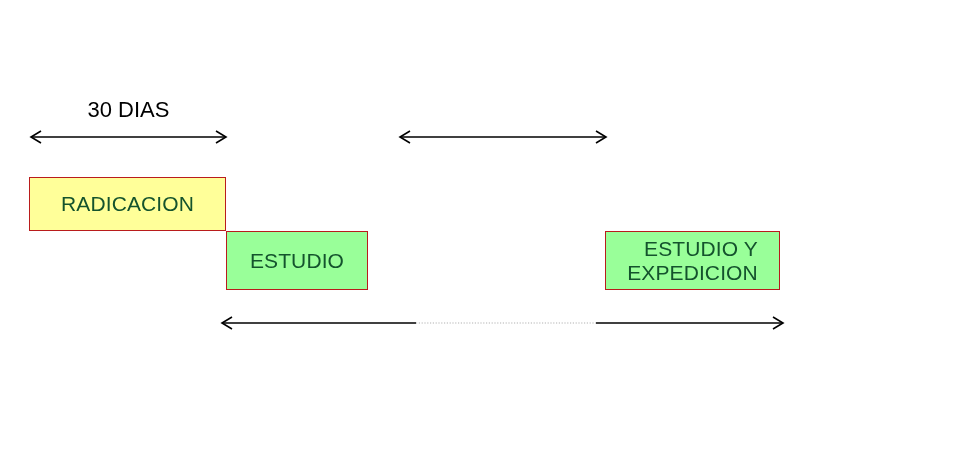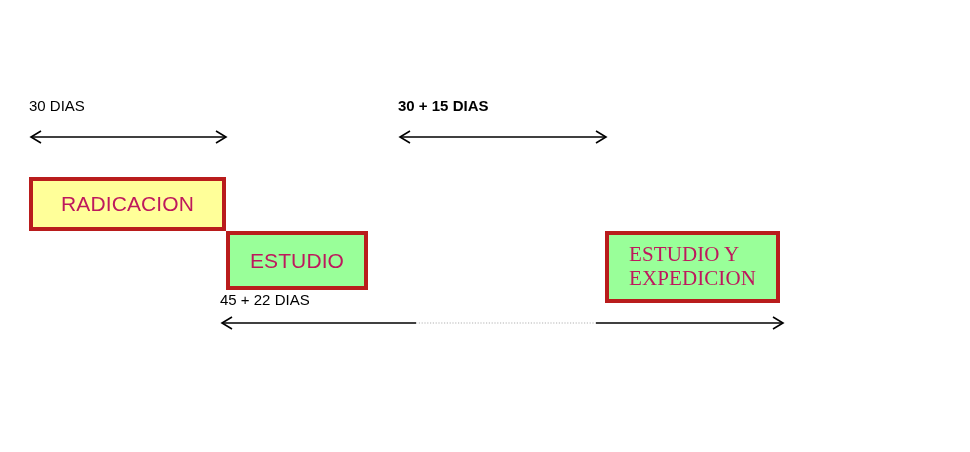--- a/index.html
+++ b/index.html
@@ -15,41 +15,41 @@
     width: 970px;
     height: 452px;
     background: #ffffff;
     overflow: hidden;
   }
 
   
   .phase-box {
     position: absolute;
     box-sizing: border-box;
-    border: 4px solid #b91c1c;
+    border: 1px solid #b91c1c;
     display: flex;
     align-items: center;
     justify-content: center;
-    text-align: left;
+    text-align: right;
     font-size: 21px;
     line-height: 1.12;
-    color: #be185d;
+    color: #14532d;
     letter-spacing: 0.1px;
     white-space: pre-line;
     font-family: "Liberation Sans", sans-serif;
   }
   .phase-box.yellow { background: #ffff99; }
   .phase-box.green  { background: #99ff99; }
 
   
   .duration-label {
     position: absolute;
-    font-size: 15px;
+    font-size: 22px;
     color: #000000;
-    text-align: left;
+    text-align: center;
     white-space: nowrap;
     font-family: "Liberation Sans", sans-serif;
   }
   .duration-label.bold { font-weight: bold; }
 
   
   .arrow {
     position: absolute;
     height: 18px;
   }
@@ -68,39 +68,37 @@
   <div class="duration-label" style="left:29px; top:97px; width:199px;">30 DIAS</div>
 
   <div class="arrow" style="left:29px; top:128px; width:199px;">
     <svg viewBox="0 0 199 18" preserveAspectRatio="none">
       <line x1="3" y1="9" x2="196" y2="9" stroke="#000000" stroke-width="1.6"></line>
       <polyline points="12,3 2,9 12,15" fill="none" stroke="#000000" stroke-width="1.6"></polyline>
       <polyline points="187,3 197,9 187,15" fill="none" stroke="#000000" stroke-width="1.6"></polyline>
     </svg>
   </div>
 
-  <div class="duration-label bold" style="left:398px; top:97px; width:210px;">30 + 15 DIAS</div>
 
   <div class="arrow" style="left:398px; top:128px; width:210px;">
     <svg viewBox="0 0 210 18" preserveAspectRatio="none">
       <line x1="3" y1="9" x2="207" y2="9" stroke="#000000" stroke-width="1.6"></line>
       <polyline points="12,3 2,9 12,15" fill="none" stroke="#000000" stroke-width="1.6"></polyline>
       <polyline points="198,3 208,9 198,15" fill="none" stroke="#000000" stroke-width="1.6"></polyline>
     </svg>
   </div>
 
   <div class="phase-box yellow" style="left:29px; top:177px; width:197px; height:54px;">RADICACION</div>
 
 
   <div class="phase-box green" style="left:226px; top:231px; width:142px; height:59px;">ESTUDIO</div>
 
-  <div class="phase-box green" style="left:605px; top:231px; width:175px; height:72px;font-family:Liberation Serif, serif;">ESTUDIO Y
+  <div class="phase-box green" style="left:605px; top:231px; width:175px; height:59px;">ESTUDIO Y
 EXPEDICION</div>
 
-  <div class="duration-label" style="left:220px; top:291px; width:565px;">45 + 22 DIAS</div>
 
   <div class="arrow" style="left:220px; top:314px; width:565px;">
     <svg viewBox="0 0 565 18" preserveAspectRatio="none">
       <line x1="3" y1="9" x2="196" y2="9" stroke="#000000" stroke-width="1.6"></line>
       <line x1="196" y1="9" x2="376" y2="9" stroke="#cccccc" stroke-width="1.4" stroke-dasharray="1.2 1.6"></line>
       <line x1="376" y1="9" x2="562" y2="9" stroke="#000000" stroke-width="1.6"></line>
       <polyline points="12,3 2,9 12,15" fill="none" stroke="#000000" stroke-width="1.6"></polyline>
       <polyline points="553,3 563,9 553,15" fill="none" stroke="#000000" stroke-width="1.6"></polyline>
     </svg>
   </div>

